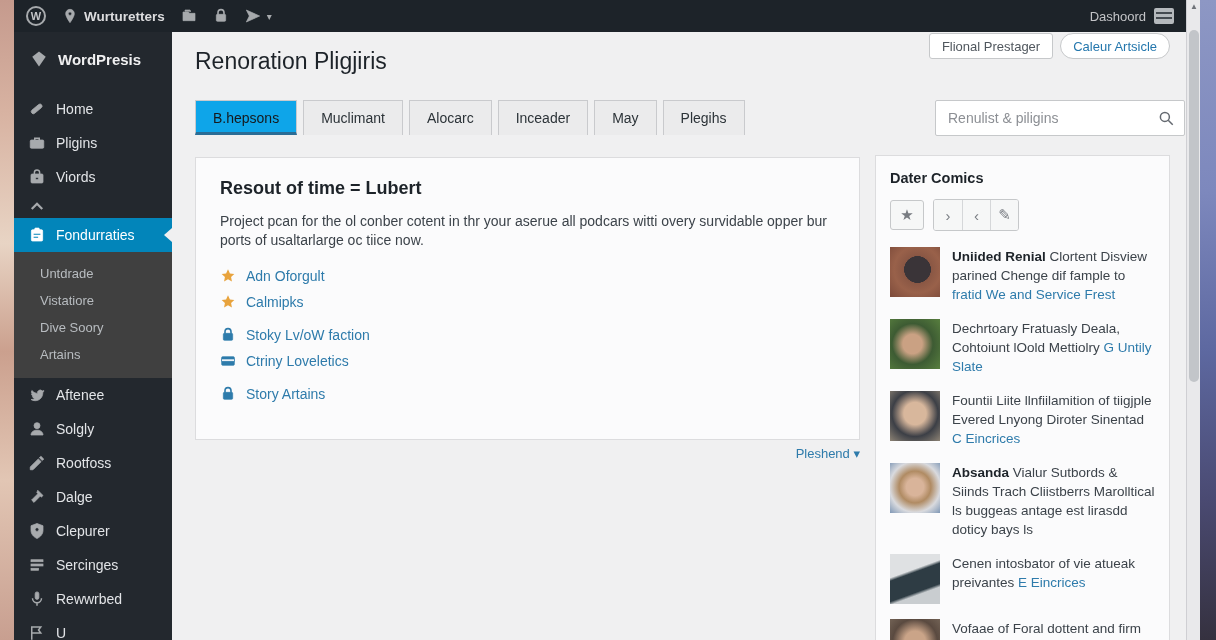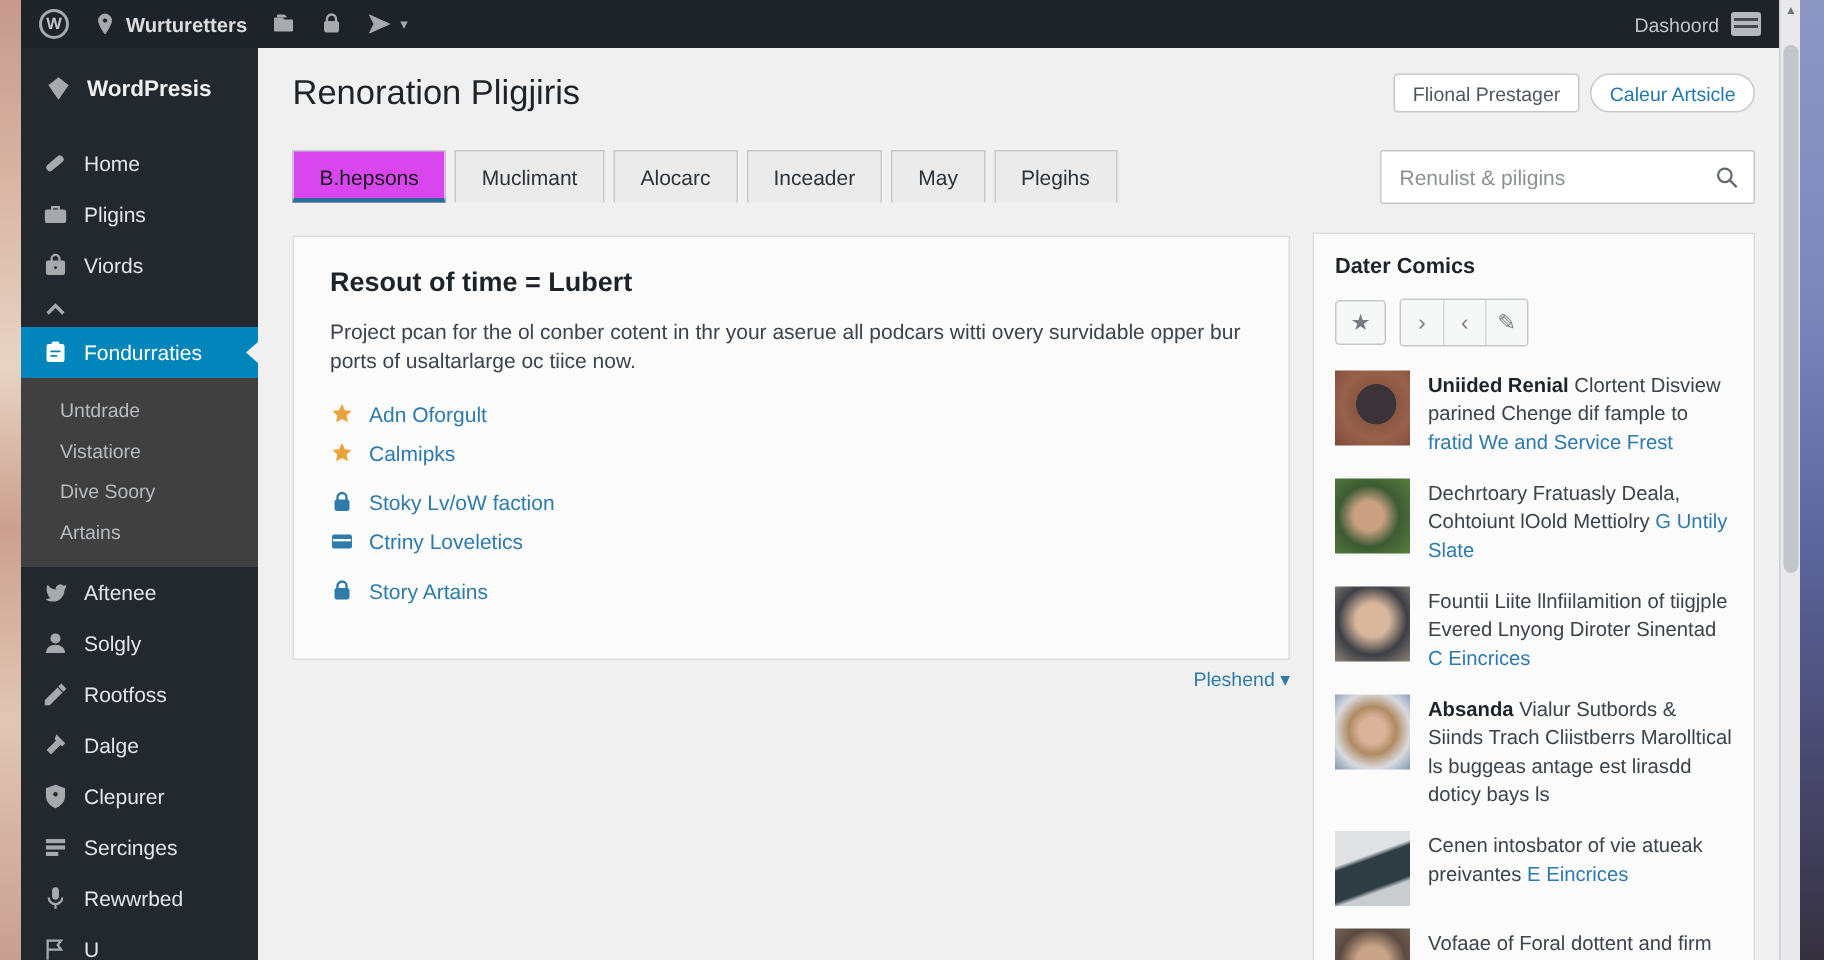--- a/index.html
+++ b/index.html
@@ -41,30 +41,30 @@
   .sitem.active { background:#0285ba; color:#fff; }
   .sitem.active svg { fill:#fff; stroke:#fff; }
   .active-arrow { position:absolute; right:0; top:50%; margin-top:-7px; width:0; height:0;
     border-top:7px solid transparent; border-bottom:7px solid transparent; border-right:8px solid #f0f0f1; }
   .submenu { background:#404040; padding:8px 0 10px 0; }
   .subitem { padding:6px 0 6px 26px; font-size:13px; color:#b8bcc0; cursor:pointer; }
 
   
   .content { position:absolute; left:172px; top:32px; width:1014px; height:608px; background:#f0f0f1; }
   .page-title { position:absolute; left:23px; top:16px; font-size:23px; font-weight:400; color:#1d2329; }
-  .hdr-btns { position:absolute; right:16px; top:1px; display:flex; gap:7px;margin-top:16px; }
+  .hdr-btns { position:absolute; right:16px; top:1px; display:flex; gap:7px; }
   .btn { height:26px; padding:0 12px; font-size:13px; background:#fff; border:1px solid #c6c8ca; border-radius:3px;
     color:#50575e; display:flex; align-items:center; cursor:pointer; font-family:inherit; }
   .btn.primary { color:#2477ad;border-radius:13px; }
 
   .tabs { position:absolute; left:23px; top:68px; display:flex; gap:6px; }
   .tab { padding:9px 17px; font-size:14px; color:#2c3338; background:#ebebec; border:1px solid #c9cacd; border-bottom:none; cursor:pointer; }
-  .tab.active { background:#d946ef; border-bottom:3px solid #2a6d96; padding-bottom:6px; color:#16191c; }
-
-  .search-wrap { position:absolute; left:703px; top:68px; width:295px; height:36px;padding-left:45px; }
+  .tab.active { background:#0ea5e9; border-bottom:3px solid #2a6d96; padding-bottom:6px; color:#16191c; }
+
+  .search-wrap { position:absolute; left:718px; top:68px; width:295px; height:36px;padding-left:45px; }
   .search-wrap input { width:100%; height:100%; border:1px solid #c6c8ca; border-radius:2px; background:#fff;
     padding:0 34px 0 12px; font-size:14px; color:#3c434a; font-family:inherit; }
   .search-wrap input::placeholder { color:#8c8f94; }
   .search-ico { position:absolute; right:10px; top:9px; width:18px; height:18px; stroke:#646970; fill:none; }
 
   
   .card { position:absolute; left:23px; top:125px; width:665px; height:283px; background:#fbfbfc; border:1px solid #dcdcde; padding:20px 24px; }
   .card h3 { font-size:18px; color:#1d2329; margin-bottom:13px; font-weight:bold; }
   .card p { font-size:14px; line-height:19px; color:#3c434a; margin-bottom:18px; }
   .linkrow { display:flex; align-items:center; gap:10px; margin-bottom:10px; cursor:pointer; }

